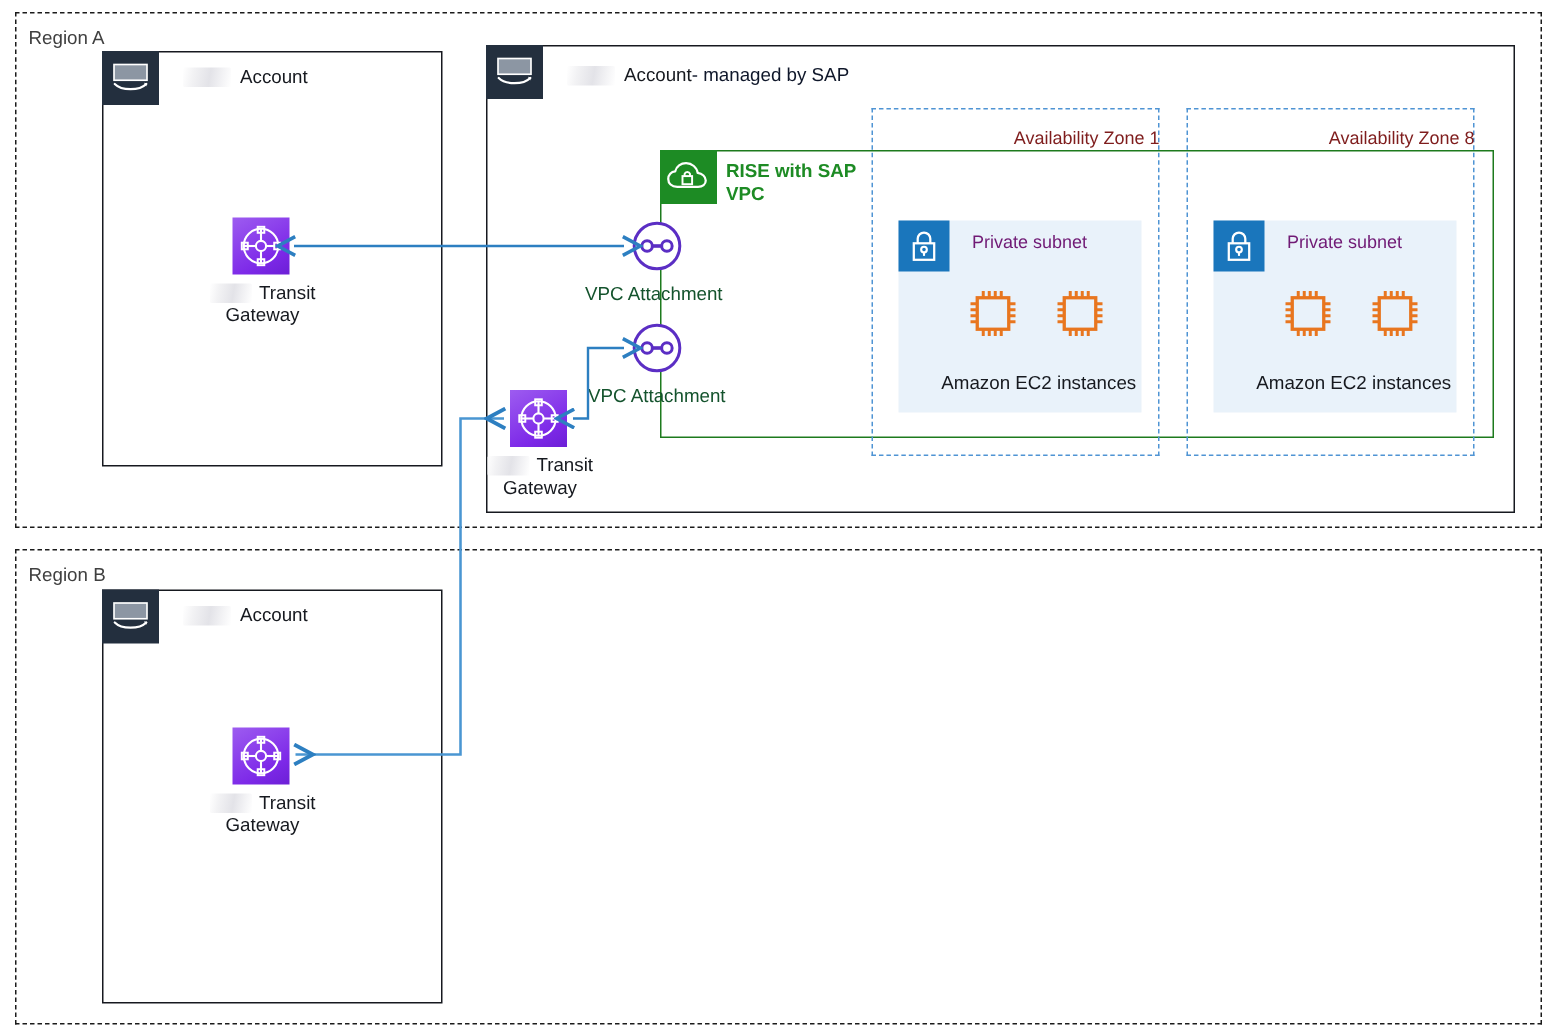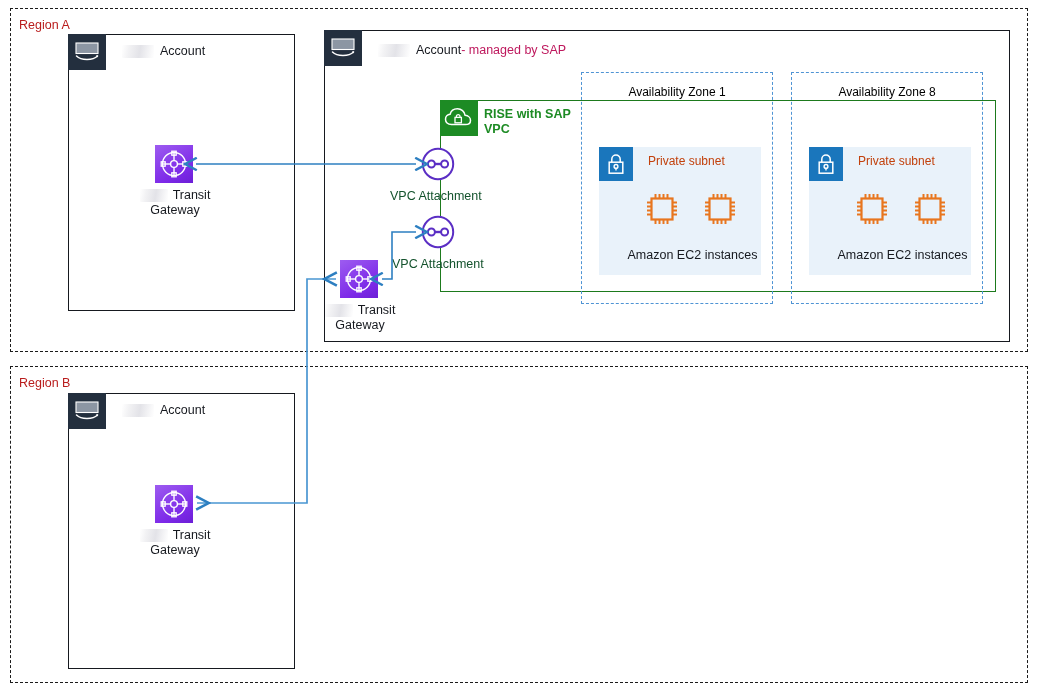--- a/index.html
+++ b/index.html
@@ -3,44 +3,44 @@
 <meta charset="utf-8">
 <style>
   html,body{margin:0;padding:0;background:#ffffff;}
   body{font-family:"Liberation Sans","DejaVu Sans",sans-serif;}
   #canvas{position:relative;width:1038px;height:690px;background:#fff;overflow:hidden;}
 
   .abs{position:absolute;box-sizing:border-box;}
 
   
   .region{border:1.6px dashed #1b1b1b;background:transparent;}
-  .region-label{font-size:12.5px;color:#b91c1c;white-space:nowrap;}
+  .region-label{font-size:12.5px;color:#404040;white-space:nowrap;}
 
   
   .account-box{border:1.4px solid #16191f;background:#fff;}
   .account-icon{background:#232f3e;display:flex;align-items:center;justify-content:center;}
   .account-title{font-size:12.5px;color:#16191f;white-space:nowrap;display:flex;align-items:center;gap:0px;}
   .redact{display:inline-block;height:13px;border-radius:1px;
           background:linear-gradient(100deg,#ffffff 0%,#f2f2f4 22%,#e3e3e8 55%,#f4f4f6 82%,#ffffff 100%);
           vertical-align:middle;}
-  .muted{color:#be185d;}
+  .muted{color:#0f172a;}
 
   
   .vpc-box{border:1.6px solid #1d7a1d;background:transparent;}
   .vpc-icon{background:#1d8b24;display:flex;align-items:center;justify-content:center;}
   .vpc-label{font-size:12.5px;line-height:14.5px;color:#1d8b24;font-weight:700;white-space:pre-line;}
 
   
   .az-box{border:1.5px dashed #4f94d4;background:transparent;}
-  .az-label{font-size:12px;color:#000000;text-align:center;white-space:nowrap;}
+  .az-label{font-size:12px;color:#7f1d1d;text-align:right;white-space:nowrap;}
 
   
   .subnet-box{background:#e9f2fa;}
   .subnet-icon{background:#1a76bc;display:flex;align-items:center;justify-content:center;}
-  .subnet-label{font-size:12px;color:#c2410c;white-space:nowrap;}
+  .subnet-label{font-size:12px;color:#701a75;white-space:nowrap;}
   .ec2-caption{font-size:12.5px;color:#16191f;text-align:center;white-space:nowrap;padding-left:25px;}
 
   
   .tgw-icon{background:linear-gradient(150deg,#9d5cf0 0%,#7d29e8 70%,#6c1fd6 100%);
             display:flex;align-items:center;justify-content:center;}
   .node-caption{font-size:12.5px;line-height:15px;color:#16191f;text-align:center;white-space:nowrap;}
 
   
   .attach-icon{display:flex;align-items:center;justify-content:center;}
   .attach-caption{font-size:12.5px;color:#14532d;white-space:nowrap;}

